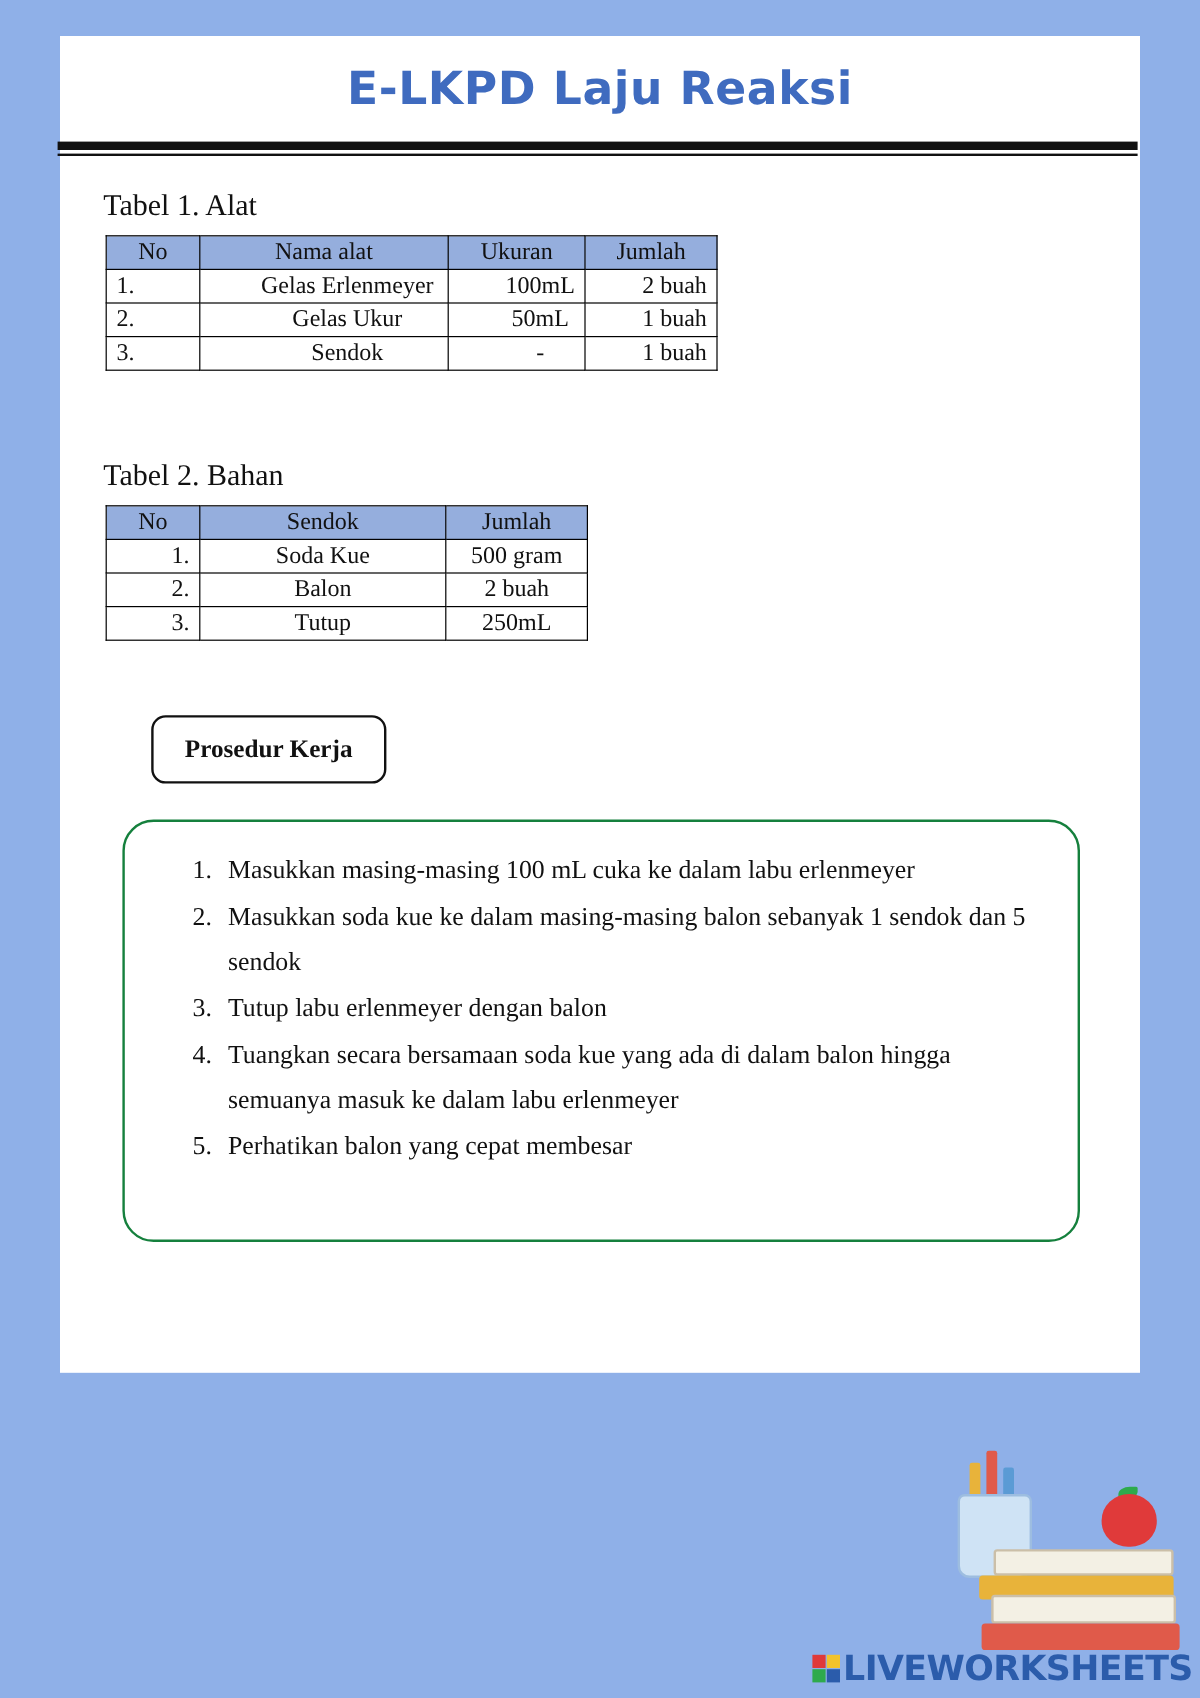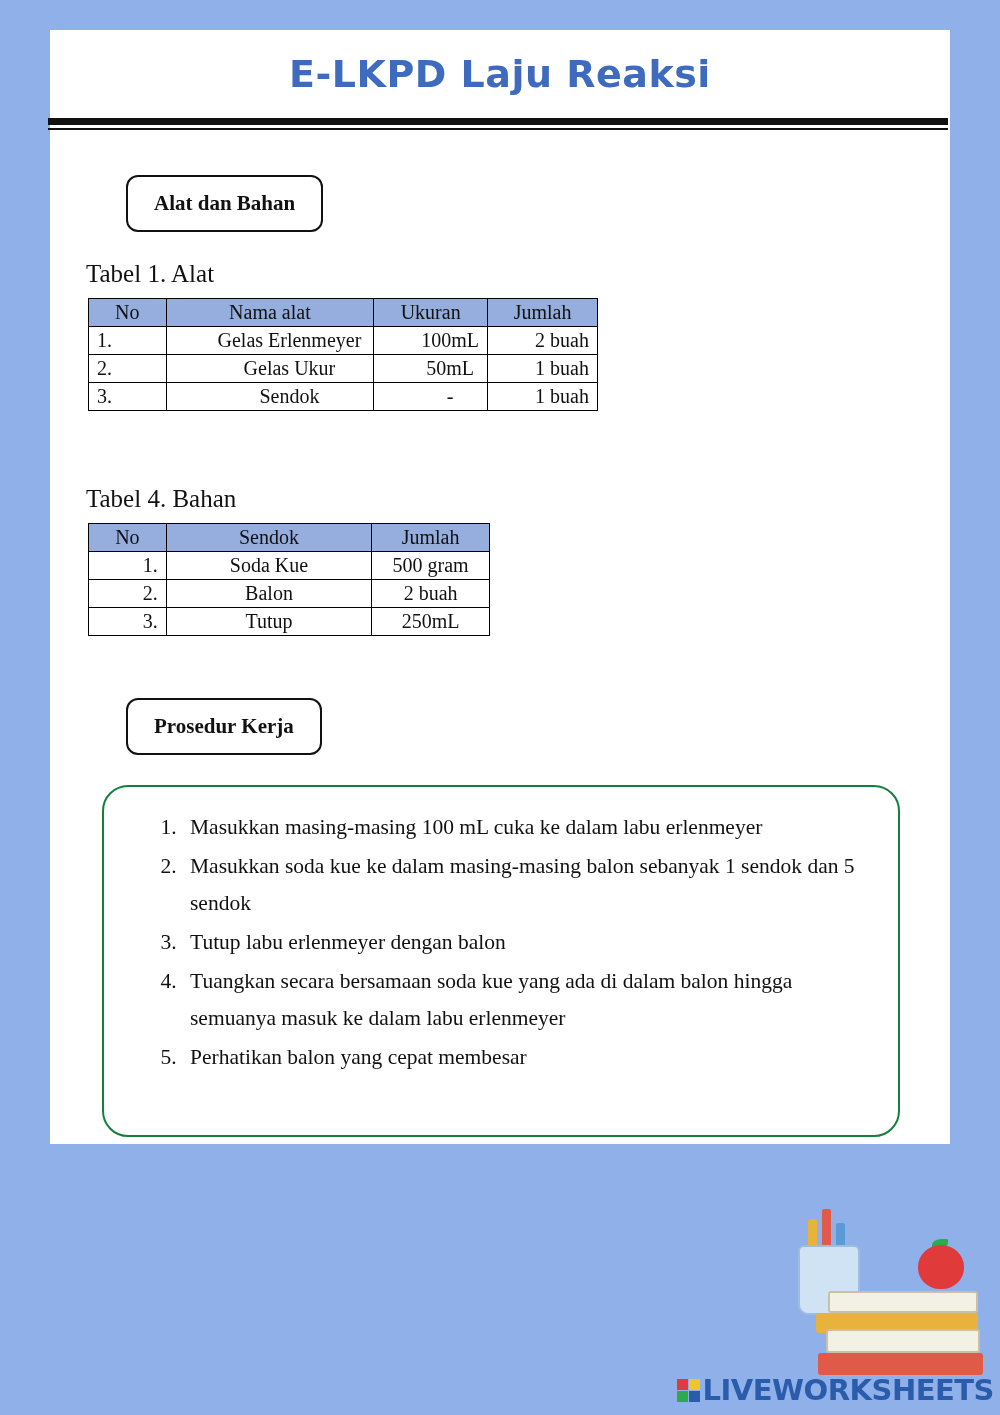--- a/index.html
+++ b/index.html
@@ -203,23 +203,20 @@
 <div id="page">
 
   <div class="title-wrap">
     <div class="title">E-LKPD Laju Reaksi</div>
     <div class="title-rule"></div>
     <div class="title-rule-thin"></div>
   </div>
 
   <div class="content">
 
-    <div class="chip-block-1">
-      <span class="section-chip">Alat dan Bahan</span>
-    </div>
 
     <div class="caption">Tabel 1. Alat</div>
 
     <table id="table-alat">
       <colgroup>
         <col class="c-no">
           <col class="c-nama">
           <col class="c-ukuran">
           <col class="c-jumlah">
       </colgroup>
@@ -248,21 +245,21 @@
           <td class="cell-no">3.</td>
           <td class="cell-center">Sendok</td>
           <td class="cell-center">-</td>
           <td class="cell-center">1 buah</td>
         </tr>
       </tbody>
     </table>
 
     <div class="spacer-1"></div>
 
-    <div class="caption">Tabel 4. Bahan</div>
+    <div class="caption">Tabel 2. Bahan</div>
 
     <table id="table-bahan">
       <colgroup>
         <col class="c-no">
           <col class="c-bahan">
           <col class="c-jumlah">
       </colgroup>
       <thead>
         <tr>
           <th>No</th>

